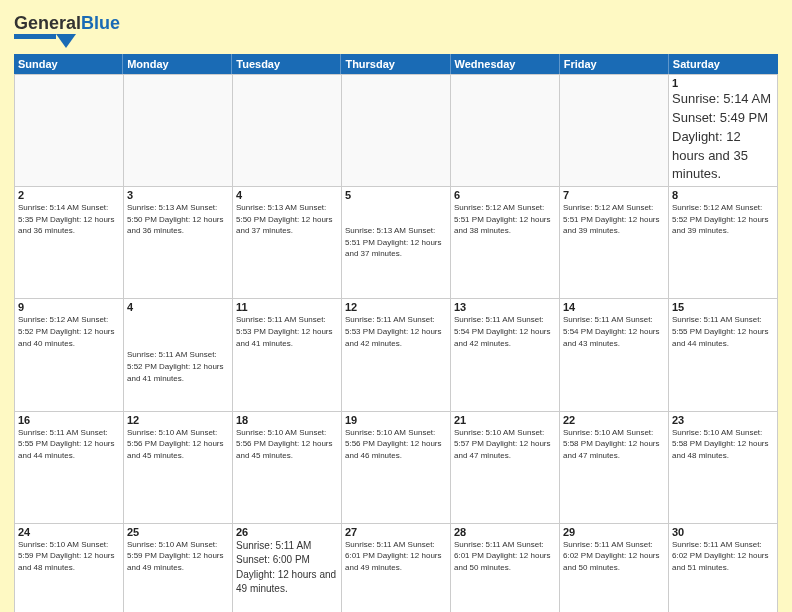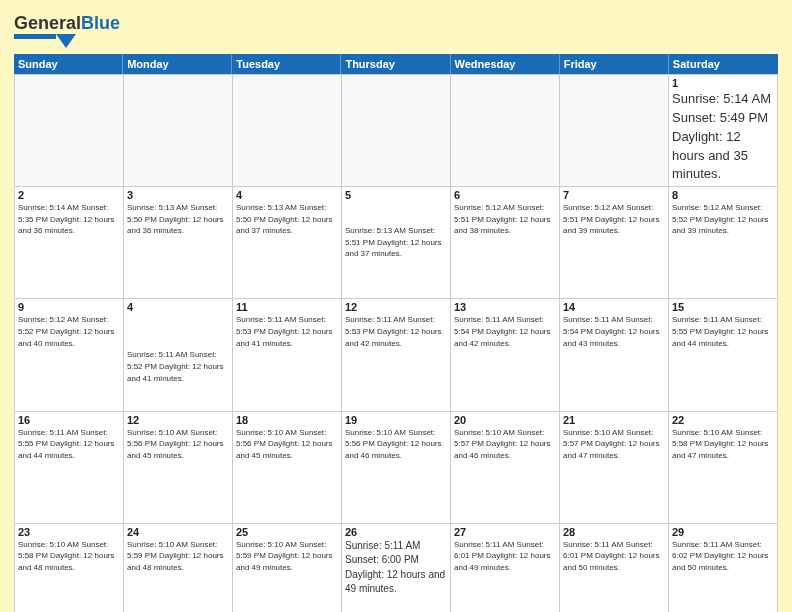--- a/index.html
+++ b/index.html
@@ -248,26 +248,20 @@
 Sunset: 5:56 PM
 Daylight: 12 hours and 45 minutes.</div>
         </div>
         <div class="cal-cell">
           <span class="day-num">19</span>
           <div class="sun-info" style="font-size: 8px; line-height: 1.45;">Sunrise: 5:10 AM
 Sunset: 5:56 PM
 Daylight: 12 hours and 46 minutes.</div>
         </div>
         <div class="cal-cell">
-          <span class="day-num">20</span>
-          <div class="sun-info" style="font-size: 8px; line-height: 1.45;">Sunrise: 5:10 AM
-Sunset: 5:57 PM
-Daylight: 12 hours and 46 minutes.</div>
-        </div>
-        <div class="cal-cell">
           <span class="day-num">21</span>
           <div class="sun-info" style="font-size: 8px; line-height: 1.45;">Sunrise: 5:10 AM
 Sunset: 5:57 PM
 Daylight: 12 hours and 47 minutes.</div>
         </div>
         <div class="cal-cell">
           <span class="day-num">22</span>
           <div class="sun-info" style="font-size: 8px; line-height: 1.45;">Sunrise: 5:10 AM
 Sunset: 5:58 PM
 Daylight: 12 hours and 47 minutes.</div>

